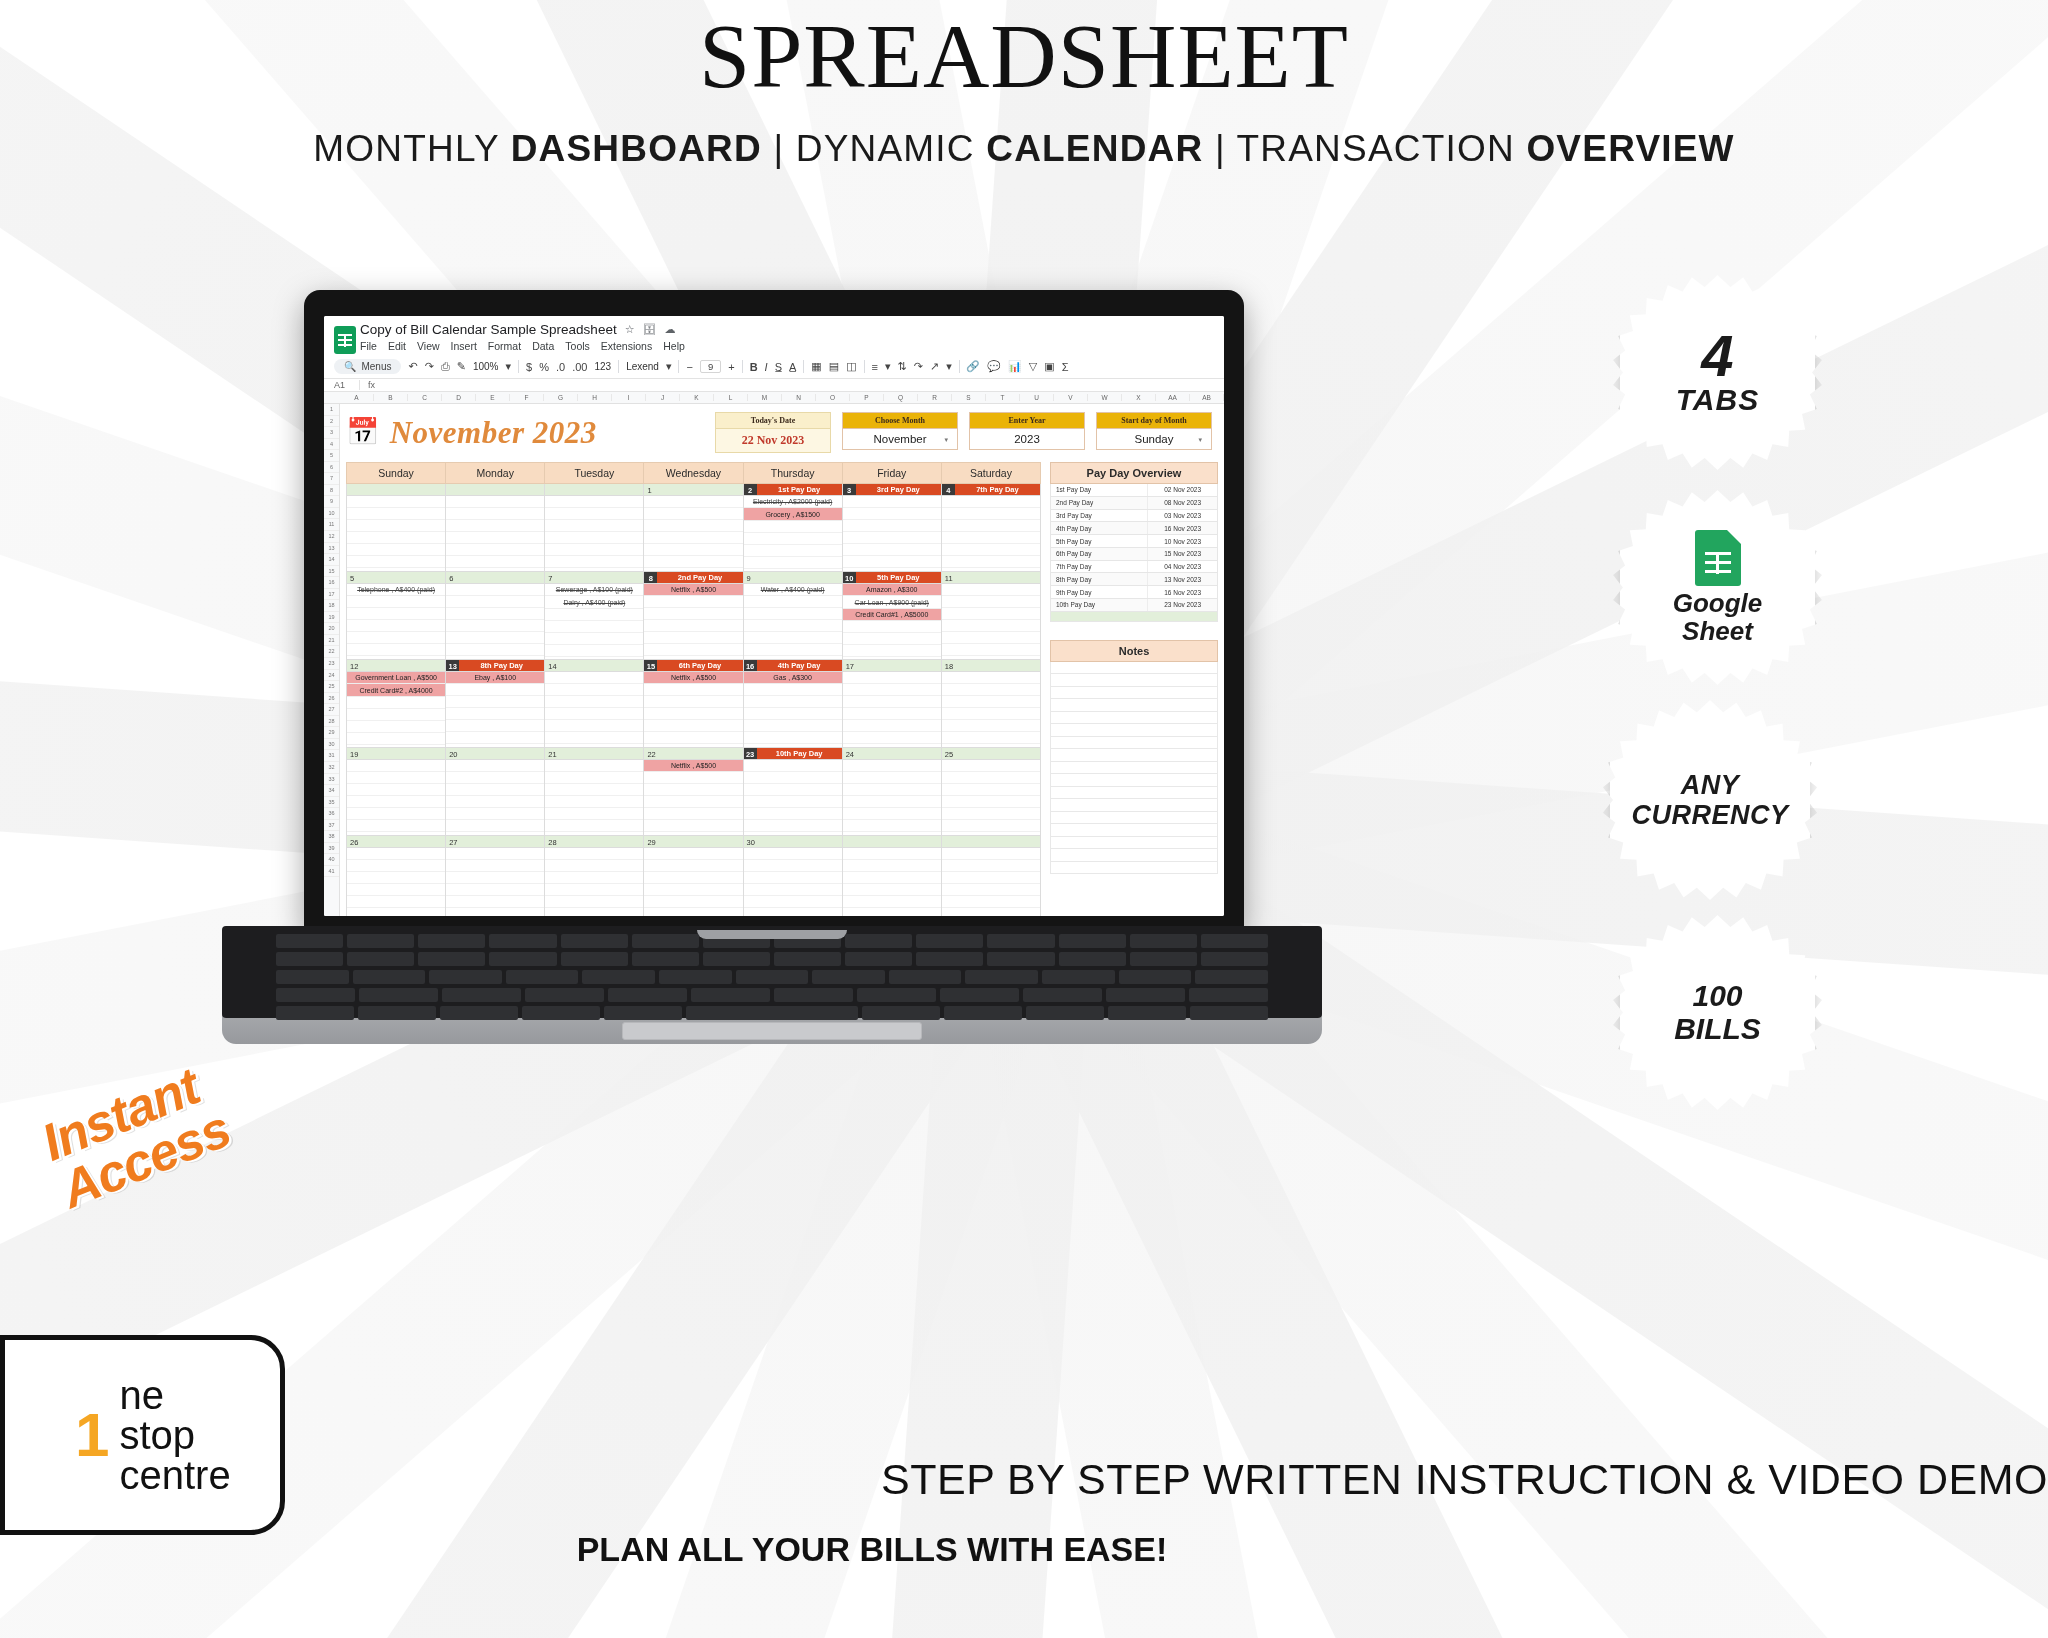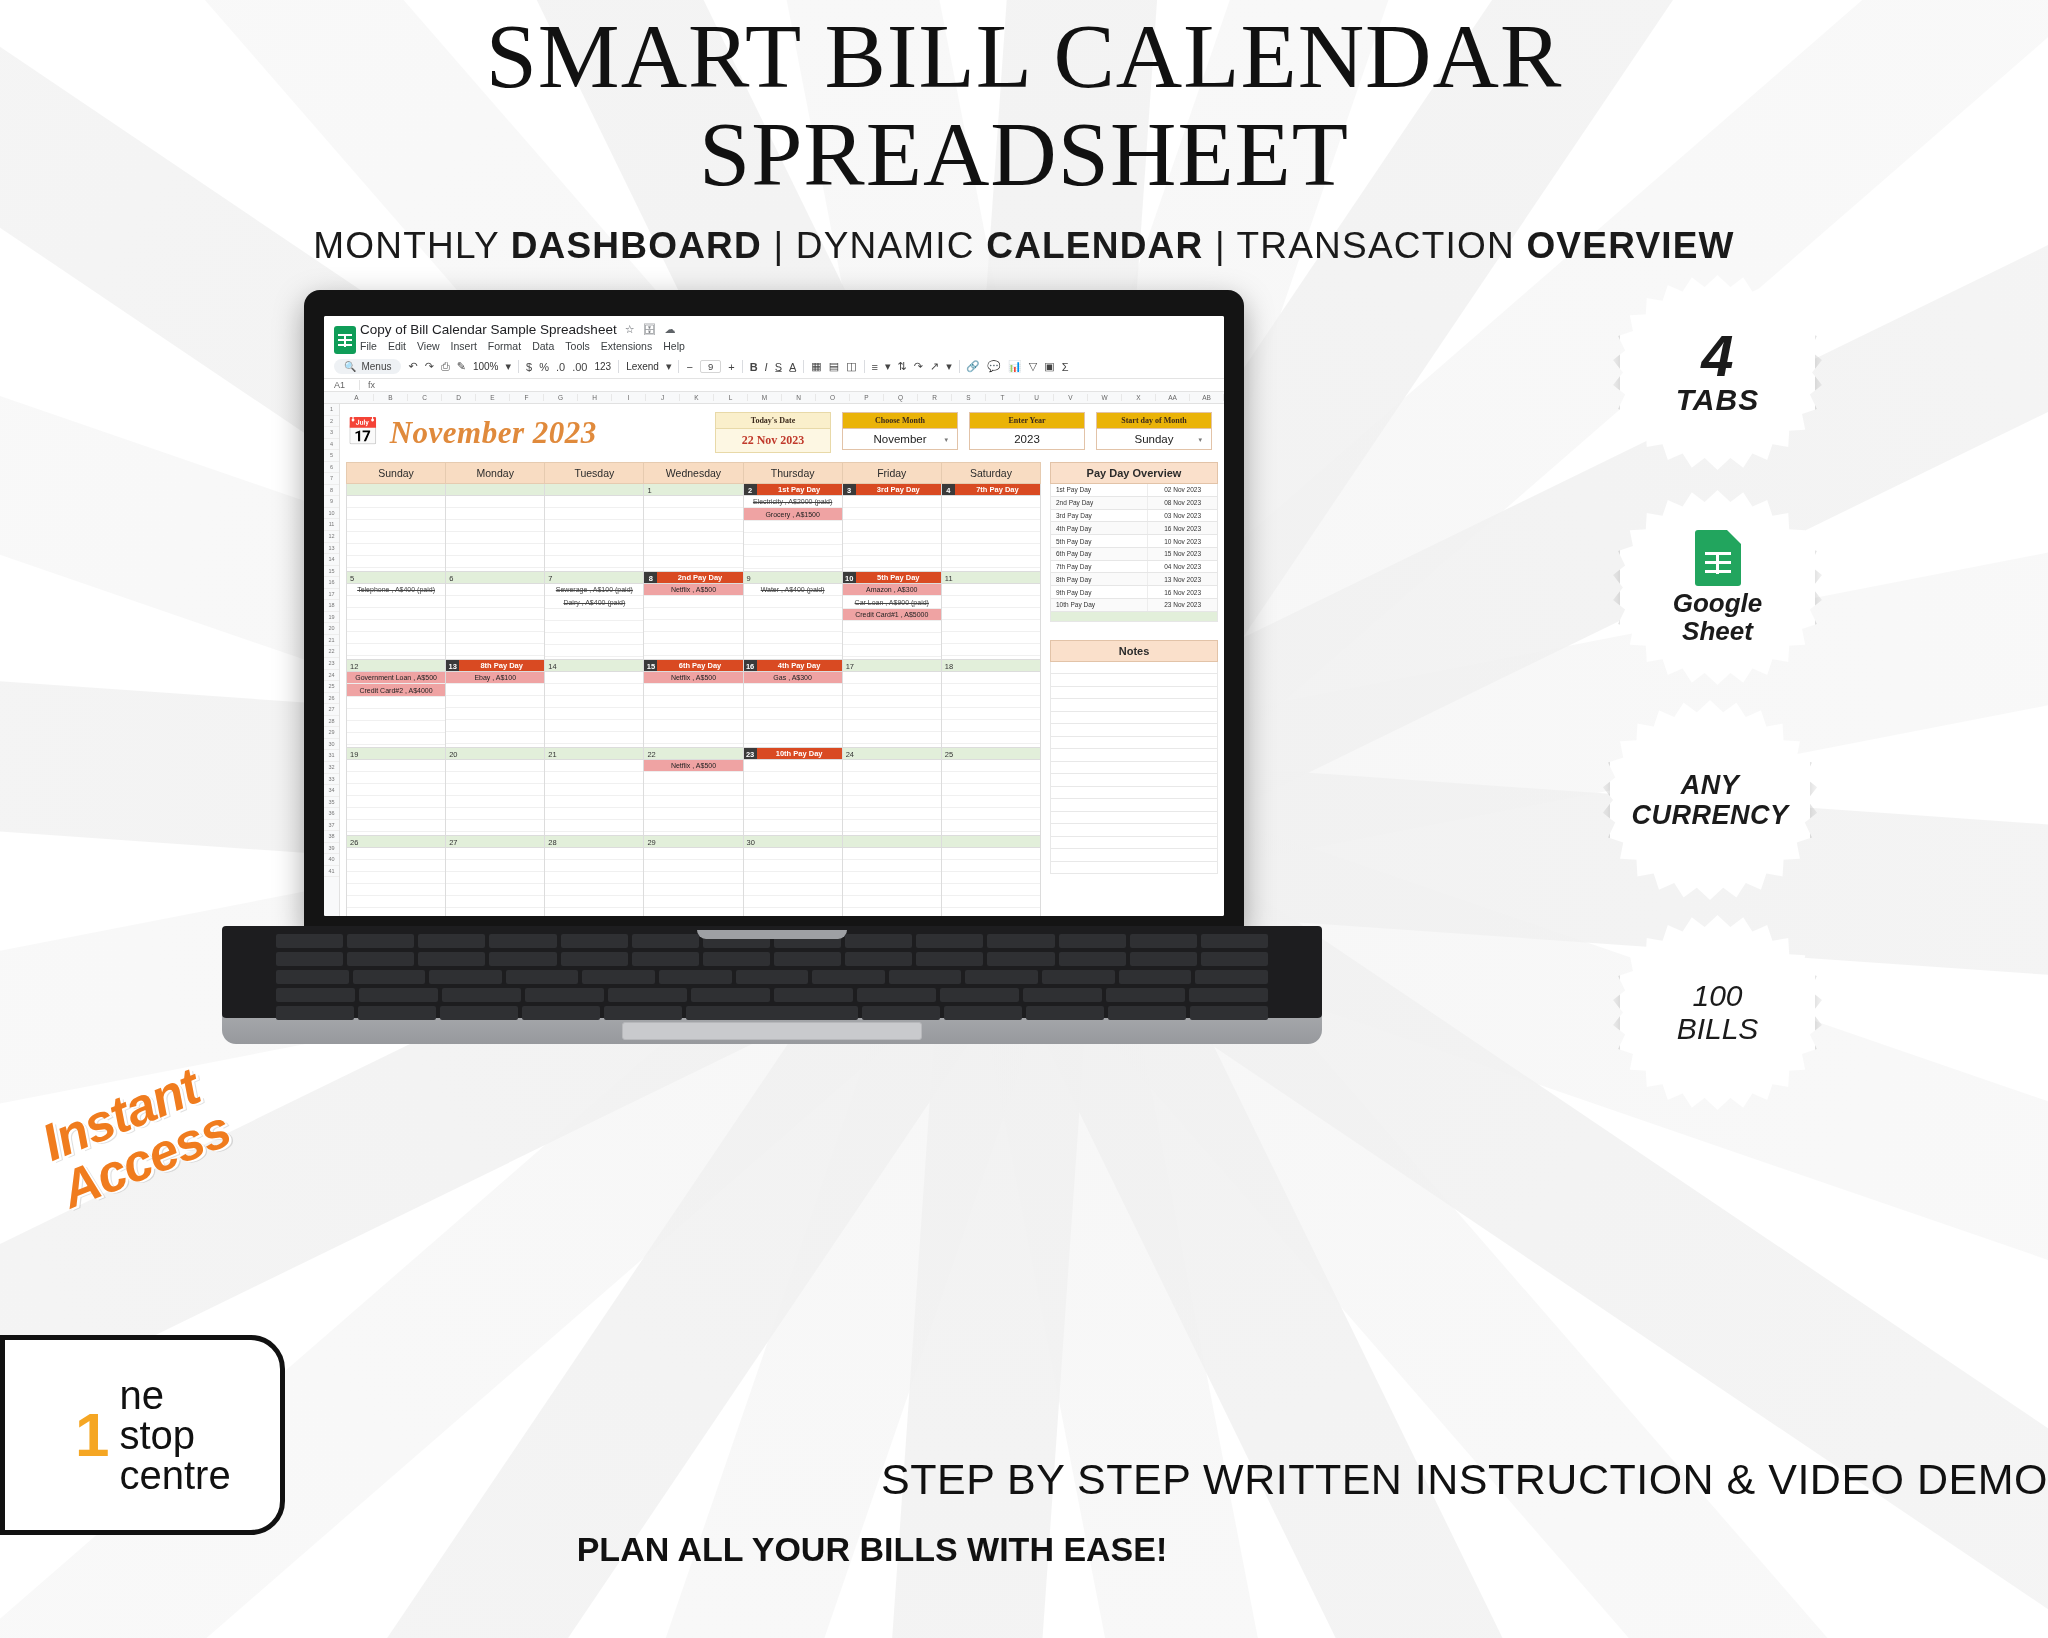--- a/index.html
+++ b/index.html
@@ -232,21 +232,21 @@
     background:
       linear-gradient(#fff,#fff) 0 0/26px 3px no-repeat,
       linear-gradient(#fff,#fff) 0 9px/26px 3px no-repeat,
       linear-gradient(#fff,#fff) 0 18px/26px 3px no-repeat,
       linear-gradient(#fff,#fff) 11px 0/3px 22px no-repeat;
   }
   .b-gs .sm{font-size:26px;font-weight:700;font-style:italic;line-height:1.06;}
   .b-cur{left:1610px; top:700px; width:200px; height:200px;}
   .b-cur .sm{font-size:27px;font-weight:700;font-style:italic;line-height:1.12;letter-spacing:.5px;}
   .b-bills{left:1620px; top:915px; width:195px; height:195px;}
-  .b-bills .sm{font-size:30px;font-weight:400;font-style:italic;line-height:1.08;}
+  .b-bills .sm{font-size:30px;font-weight:700;font-style:italic;line-height:1.08;}
 
   
   .instant{
     position:absolute; left:48px; top:1085px; z-index:6;
     transform:rotate(-22deg);
     font-family:"Liberation Sans", sans-serif;
     font-weight:700; font-style:italic; color:#F07C1E;
     font-size:52px; line-height:.98; letter-spacing:-1px;
     text-shadow:2px 2px 0 #fff, 3px 3px 0 rgba(0,0,0,.12);
   }
@@ -295,21 +295,20 @@
     <div class="ray" style="transform: rotate(259deg); opacity: 0.55;"></div>
     <div class="ray" style="transform: rotate(274deg); opacity: 0.9;"></div>
     <div class="ray" style="transform: rotate(289deg); opacity: 0.55;"></div>
     <div class="ray" style="transform: rotate(304deg); opacity: 0.9;"></div>
     <div class="ray" style="transform: rotate(319deg); opacity: 0.55;"></div>
     <div class="ray" style="transform: rotate(334deg); opacity: 0.9;"></div>
     <div class="ray" style="transform: rotate(349deg); opacity: 0.55;"></div>
   </div>
 
 <div class="headline-wrap">
-  <div class="headline">SMART BILL CALENDAR</div>
   <div class="headline">SPREADSHEET</div>
   <div class="subhead">
     <span>MONTHLY </span><b>DASHBOARD</b><span> | DYNAMIC </span><b>CALENDAR</b><span> | TRANSACTION </span><b>OVERVIEW</b>
   </div>
 </div>
 
 <div class="laptop">
   <div class="lid">
     <div class="screen">
 

